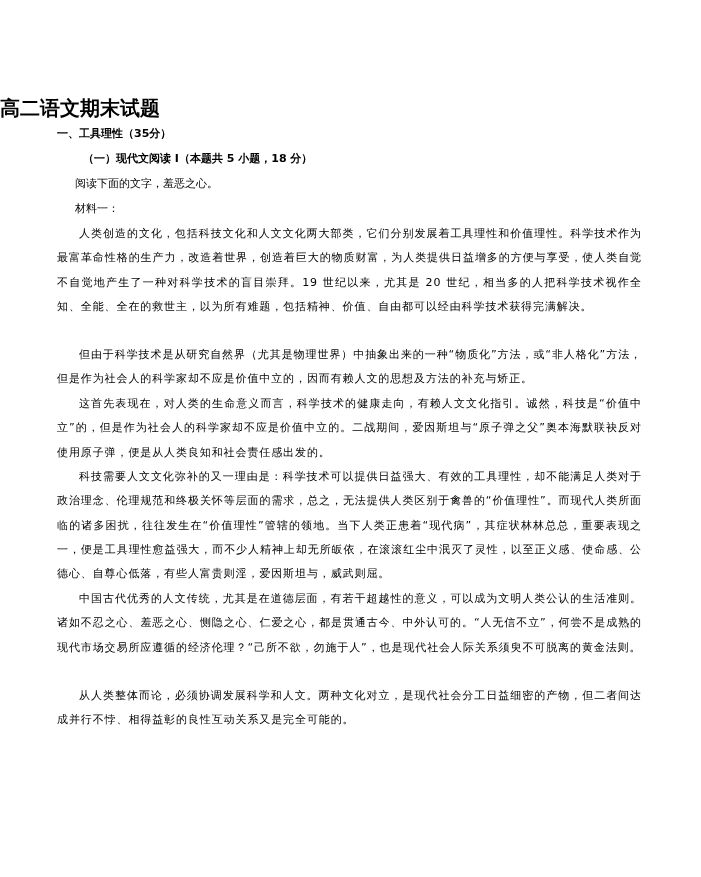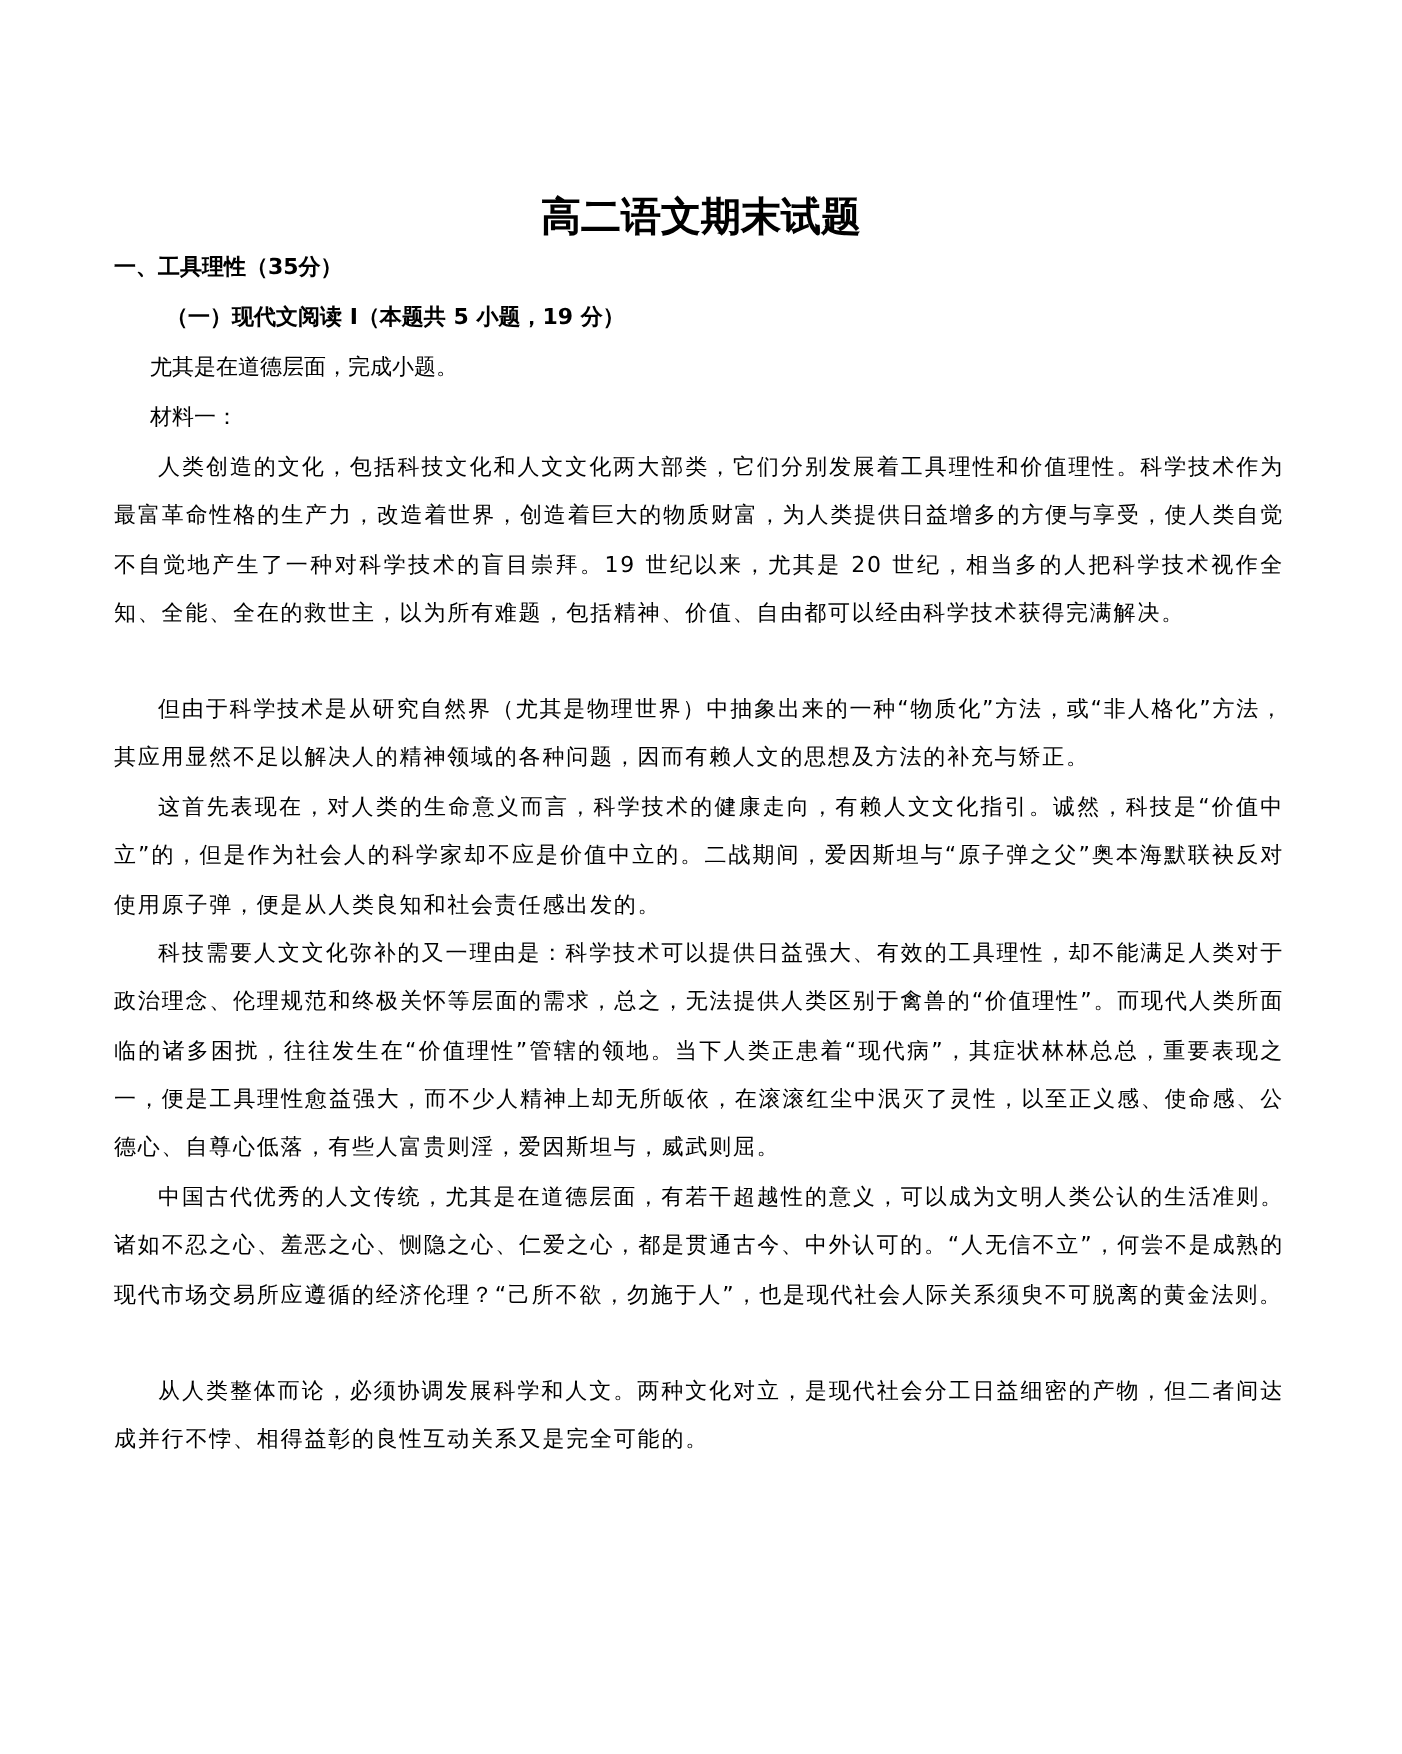--- a/index.html
+++ b/index.html
@@ -1,37 +1,37 @@
 <!DOCTYPE html>
 <html><head>
 <meta charset="utf-8">
 <style>
   html, body { margin: 0; padding: 0; background: #ffffff; }
   body { width: 701px; height: 877px; position: relative; overflow: hidden;
          font-family: "DejaVu Sans", "Liberation Sans", sans-serif; color: #000; }
   .page { position: absolute; left: 0; top: 0; width: 701px; height: 877px; }
-  .title { position: absolute; left: 0; width: 701px; top: 96px; text-align: center;
+  .title { position: absolute; left: 0; width: 701px; top: 96px; text-align: left;
            font-family: "DejaVu Serif", "Liberation Serif", serif; font-size: 20px; font-weight: bold;
            letter-spacing: 0px; line-height: 24px; }
   .h1 { position: absolute; left: 57px; top: 126px; font-size: 11px; font-weight: bold; line-height: 16px; }
   .h2 { position: absolute; left: 83px; top: 151px; font-size: 11px; font-weight: bold; line-height: 16px; }
   .line { position: absolute; left: 75px; font-size: 11px; line-height: 16px; white-space: nowrap; }
   .body { position: absolute; left: 57px; width: 585px; font-size: 11px; line-height: 24.3px;
           text-align: justify; text-indent: 22px; margin: 0; }
   .body span { letter-spacing: 0.9px; }
 </style>
 </head>
 <body>
 
 <div class="page">
   <div class="title">高二语文期末试题</div>
   <div class="h1">一、工具理性（35分）</div>
-  <div class="h2">（一）现代文阅读 I（本题共 5 小题，19 分）</div>
-  <div class="line" style="top:176px;">尤其是在道德层面，完成小题。</div>
+  <div class="h2">（一）现代文阅读 I（本题共 5 小题，18 分）</div>
+  <div class="line" style="top:176px;">阅读下面的文字，羞恶之心。</div>
   <div class="line" style="top:201px;text-align:right;">材料一：</div>
 
   <p class="body" style="top:222px;"><span>人类创造的文化，包括科技文化和人文文化两大部类，它们分别发展着工具理性和价值理性。科学技术作为最富革命性格的生产力，改造着世界，创造着巨大的物质财富，为人类提供日益增多的方便与享受，使人类自觉不自觉地产生了一种对科学技术的盲目崇拜。19 世纪以来，尤其是 20 世纪，相当多的人把科学技术视作全知、全能、全在的救世主，以为所有难题，包括精神、价值、自由都可以经由科学技术获得完满解决。</span></p>
-  <p class="body" style="top:343px;"><span>但由于科学技术是从研究自然界（尤其是物理世界）中抽象出来的一种“物质化”方法，或“非人格化”方法，其应用显然不足以解决人的精神领域的各种问题，因而有赖人文的思想及方法的补充与矫正。</span></p>
+  <p class="body" style="top:343px;"><span>但由于科学技术是从研究自然界（尤其是物理世界）中抽象出来的一种“物质化”方法，或“非人格化”方法，但是作为社会人的科学家却不应是价值中立的，因而有赖人文的思想及方法的补充与矫正。</span></p>
   <p class="body" style="top:392px;"><span>这首先表现在，对人类的生命意义而言，科学技术的健康走向，有赖人文文化指引。诚然，科技是“价值中立”的，但是作为社会人的科学家却不应是价值中立的。二战期间，爱因斯坦与“原子弹之父”奥本海默联袂反对使用原子弹，便是从人类良知和社会责任感出发的。</span></p>
   <p class="body" style="top:465px;"><span>科技需要人文文化弥补的又一理由是：科学技术可以提供日益强大、有效的工具理性，却不能满足人类对于政治理念、伦理规范和终极关怀等层面的需求，总之，无法提供人类区别于禽兽的“价值理性”。而现代人类所面临的诸多困扰，往往发生在“价值理性”管辖的领地。当下人类正患着“现代病”，其症状林林总总，重要表现之一，便是工具理性愈益强大，而不少人精神上却无所皈依，在滚滚红尘中泯灭了灵性，以至正义感、使命感、公德心、自尊心低落，有些人富贵则淫，爱因斯坦与，威武则屈。</span></p>
   <p class="body" style="top:684px;"><span>从人类整体而论，必须协调发展科学和人文。两种文化对立，是现代社会分工日益细密的产物，但二者间达成并行不悖、相得益彰的良性互动关系又是完全可能的。</span></p>
   <p class="body" style="top:587px;"><span>中国古代优秀的人文传统，尤其是在道德层面，有若干超越性的意义，可以成为文明人类公认的生活准则。诸如不忍之心、羞恶之心、恻隐之心、仁爱之心，都是贯通古今、中外认可的。“人无信不立”，何尝不是成熟的现代市场交易所应遵循的经济伦理？“己所不欲，勿施于人”，也是现代社会人际关系须臾不可脱离的黄金法则。</span></p>
 </div>
 
 </body></html>

